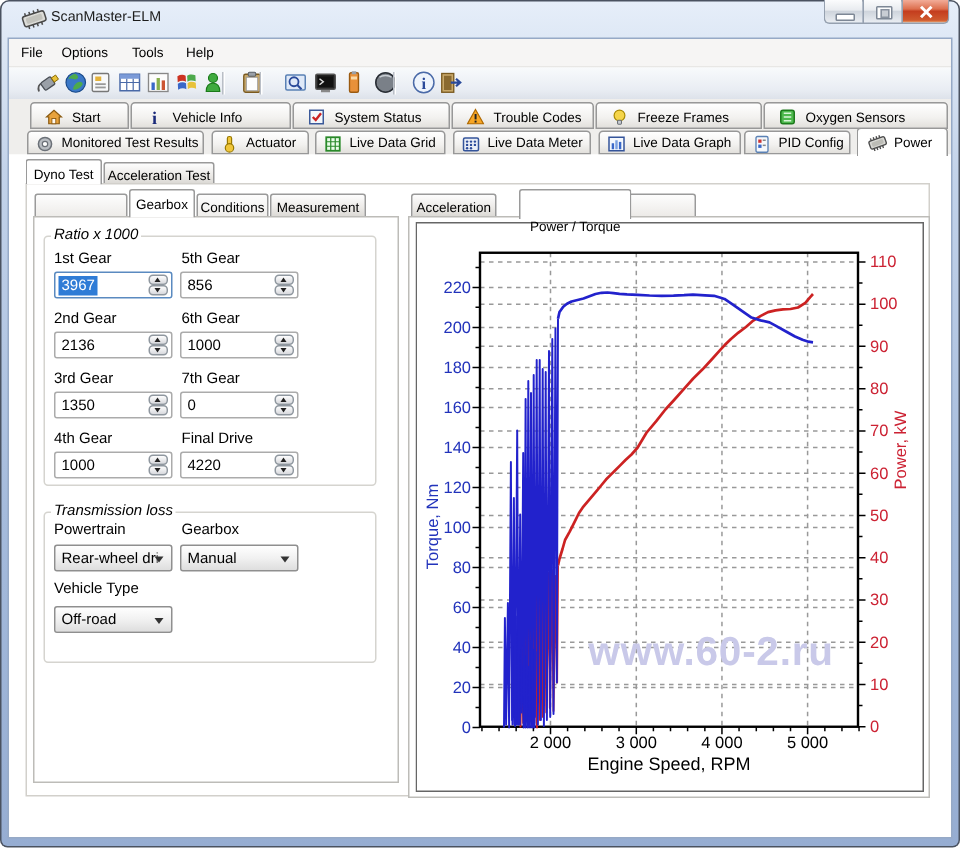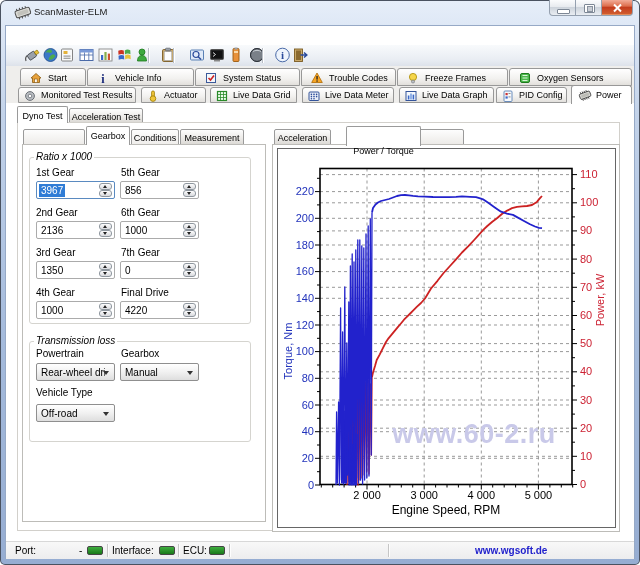--- a/index.html
+++ b/index.html
@@ -86,20 +86,26 @@
       </div>
     </div>
   <div id="bclose">
       <svg class="abs" style="left:10px;top:3px" width="11" height="10" viewBox="0 0 11 10">
         <path d="M2 1.5 L9 8.5 M9 1.5 L2 8.5" stroke="#fff" stroke-width="2"></path>
       </svg>
     </div>
 
   <div id="client">
 
+    <div id="menubar">
+      <div class="mitem" style="left:8px">File</div>
+      <div class="mitem" style="left:35px">Options</div>
+      <div class="mitem" style="left:82px">Tools</div>
+      <div class="mitem" style="left:118px">Help</div>
+    </div>
 
     <div id="toolbar">
       <svg class="abs" style="left:0;top:0" width="320" height="21" viewBox="0 0 320 21">
           <g transform="translate(18,2)">
             <path d="M2 14 C1 11 2 9 4 8.5" stroke="#555" stroke-width="1.2" fill="none"></path>
             <g transform="rotate(-35 8 8)">
               <rect x="3.5" y="5.5" width="8" height="6" rx="1" fill="#9aa0a8" stroke="#4a4f56" stroke-width="0.9"></rect>
               <rect x="11.5" y="6.8" width="3.5" height="3.4" fill="#e8c23a" stroke="#8a6a00" stroke-width="0.6"></rect>
             </g>
           </g>
@@ -485,28 +491,14 @@
           <text x="327" y="152" font-size="11" fill="#cc2233" text-anchor="middle" transform="rotate(-90 327 152)">Power, kW</text>
           <text x="197" y="295" font-size="27" font-weight="bold" fill="#c9c9e9" text-anchor="middle" letter-spacing="0.5">www.60-2.ru</text>
           <polyline points="70.0,337.0 71.0,282.0 71.8,334.0 73.0,247.0 73.8,330.0 74.8,212.0 75.6,332.0 76.6,207.0 77.4,327.0 78.4,222.0 79.2,334.0 80.2,217.0 81.0,337.0 82.2,232.0 83.0,332.0 84.2,222.0 85.0,330.0 86.2,230.0 87.2,327.0 88.8,234.0 89.6,324.0 91.0,232.0 92.0,326.0 93.4,236.0 94.4,307.0 95.0,229.0" fill="none" stroke="#cc2222" stroke-width="1.3" stroke-linejoin="round"></polyline>
           <polyline points="95.0,229.0 96.0,224.5 98.0,218.0 99.7,212.0 102.8,206.4 105.9,200.2 109.0,194.0 111.5,190.3 114.6,186.6 117.7,182.9 120.8,179.2 123.9,175.5 127.0,171.7 130.1,168.6 133.2,165.5 136.3,162.4 140.0,158.7 144.0,155.0 148.0,150.5 154.0,140.5 160.5,132.8 166.6,125.0 173.0,118.0 179.0,111.3 185.0,104.5 191.4,98.2 197.6,91.5 203.8,84.6 206.0,82.2 210.3,78.0 215.3,73.7 220.3,70.0 225.2,65.7 230.2,62.6 235.0,60.1 240.0,58.9 245.0,58.3 250.0,58.0 255.0,57.0 259.9,53.9 263.0,50.2 265.0,48.0" fill="none" stroke="#cc2222" stroke-width="1.8" stroke-linejoin="round"></polyline>
           <polyline points="64.0,270.0 64.6,335.0 65.2,267.4 65.9,335.0 66.5,274.9 67.1,335.0 67.7,263.0 68.3,335.0 69.0,278.6 69.6,335.0 70.2,260.4 72.0,337.0 72.6,289.0 73.2,337.0 73.9,282.6 74.5,337.0 75.1,296.4 75.7,337.0 76.3,279.1 77.0,337.0 77.6,294.9 78.2,337.0 78.8,285.1 79.4,337.0 80.1,286.1" fill="none" stroke="#2222cc" stroke-width="1.2" stroke-linejoin="round"></polyline>
           <polyline points="59.0,337.0 59.6,264.0 60.4,335.0 61.6,254.0 62.4,337.0 63.6,160.0 64.4,332.0 65.6,184.0 66.4,336.0 67.8,139.0 68.6,335.0 69.8,195.0 70.6,327.0 71.8,154.0 72.4,336.0 73.4,118.0 74.2,332.0 75.2,106.0 76.0,329.0 77.0,114.0 77.8,334.0 78.8,102.0 79.6,330.0 80.8,92.0 81.6,335.0 82.8,92.0 83.6,332.0 84.8,98.0 85.6,336.0 86.8,100.0 87.6,332.0 89.0,86.0 89.8,330.0 91.2,78.0 92.0,328.0 93.3,71.0 94.2,307.0 95.0,64.5 95.0,64.5" fill="none" stroke="#2222cc" stroke-width="1.3" stroke-linejoin="round"></polyline>
           <polyline points="95.0,64.5 96.0,60.0 98.5,56.5 101.0,54.5 104.0,53.0 108.0,52.0 112.0,51.0 116.0,49.5 120.0,48.0 124.0,47.2 128.0,47.0 132.0,47.4 136.0,47.9 141.0,48.3 148.0,48.6 156.0,49.0 164.0,49.2 172.0,49.1 179.0,48.8 185.0,48.4 193.0,48.9 199.0,49.2 204.0,50.7 206.0,51.3 211.6,55.1 217.8,59.4 224.0,63.7 230.0,65.6 236.0,66.9 240.0,69.1 247.0,73.0 253.0,76.3 258.0,78.5 262.0,79.8 265.0,80.2" fill="none" stroke="#2222cc" stroke-width="1.8" stroke-linejoin="round"></polyline>
         </svg>
       </div>
 
-    <div id="status">
-      <div class="abs" style="left:9px;top:3px">Port:</div>
-      <div class="abs" style="left:73px;top:3px">-</div>
-      <div class="led" style="left:81px"></div>
-      <div class="ssep" style="left:101px"></div>
-      <div class="abs" style="left:106px;top:3px">Interface:</div>
-      <div class="led" style="left:153px"></div>
-      <div class="ssep" style="left:172px"></div>
-      <div class="abs" style="left:177px;top:3px">ECU:</div>
-      <div class="led" style="left:203px"></div>
-      <div class="ssep" style="left:223px"></div>
-      <div class="ssep" style="left:382px"></div>
-      <div class="abs" style="left:469px;top:3px;color:#2222cc;font-weight:bold">www.wgsoft.de</div>
-    </div>
   </div>
 </div>
 
 </body></html>

